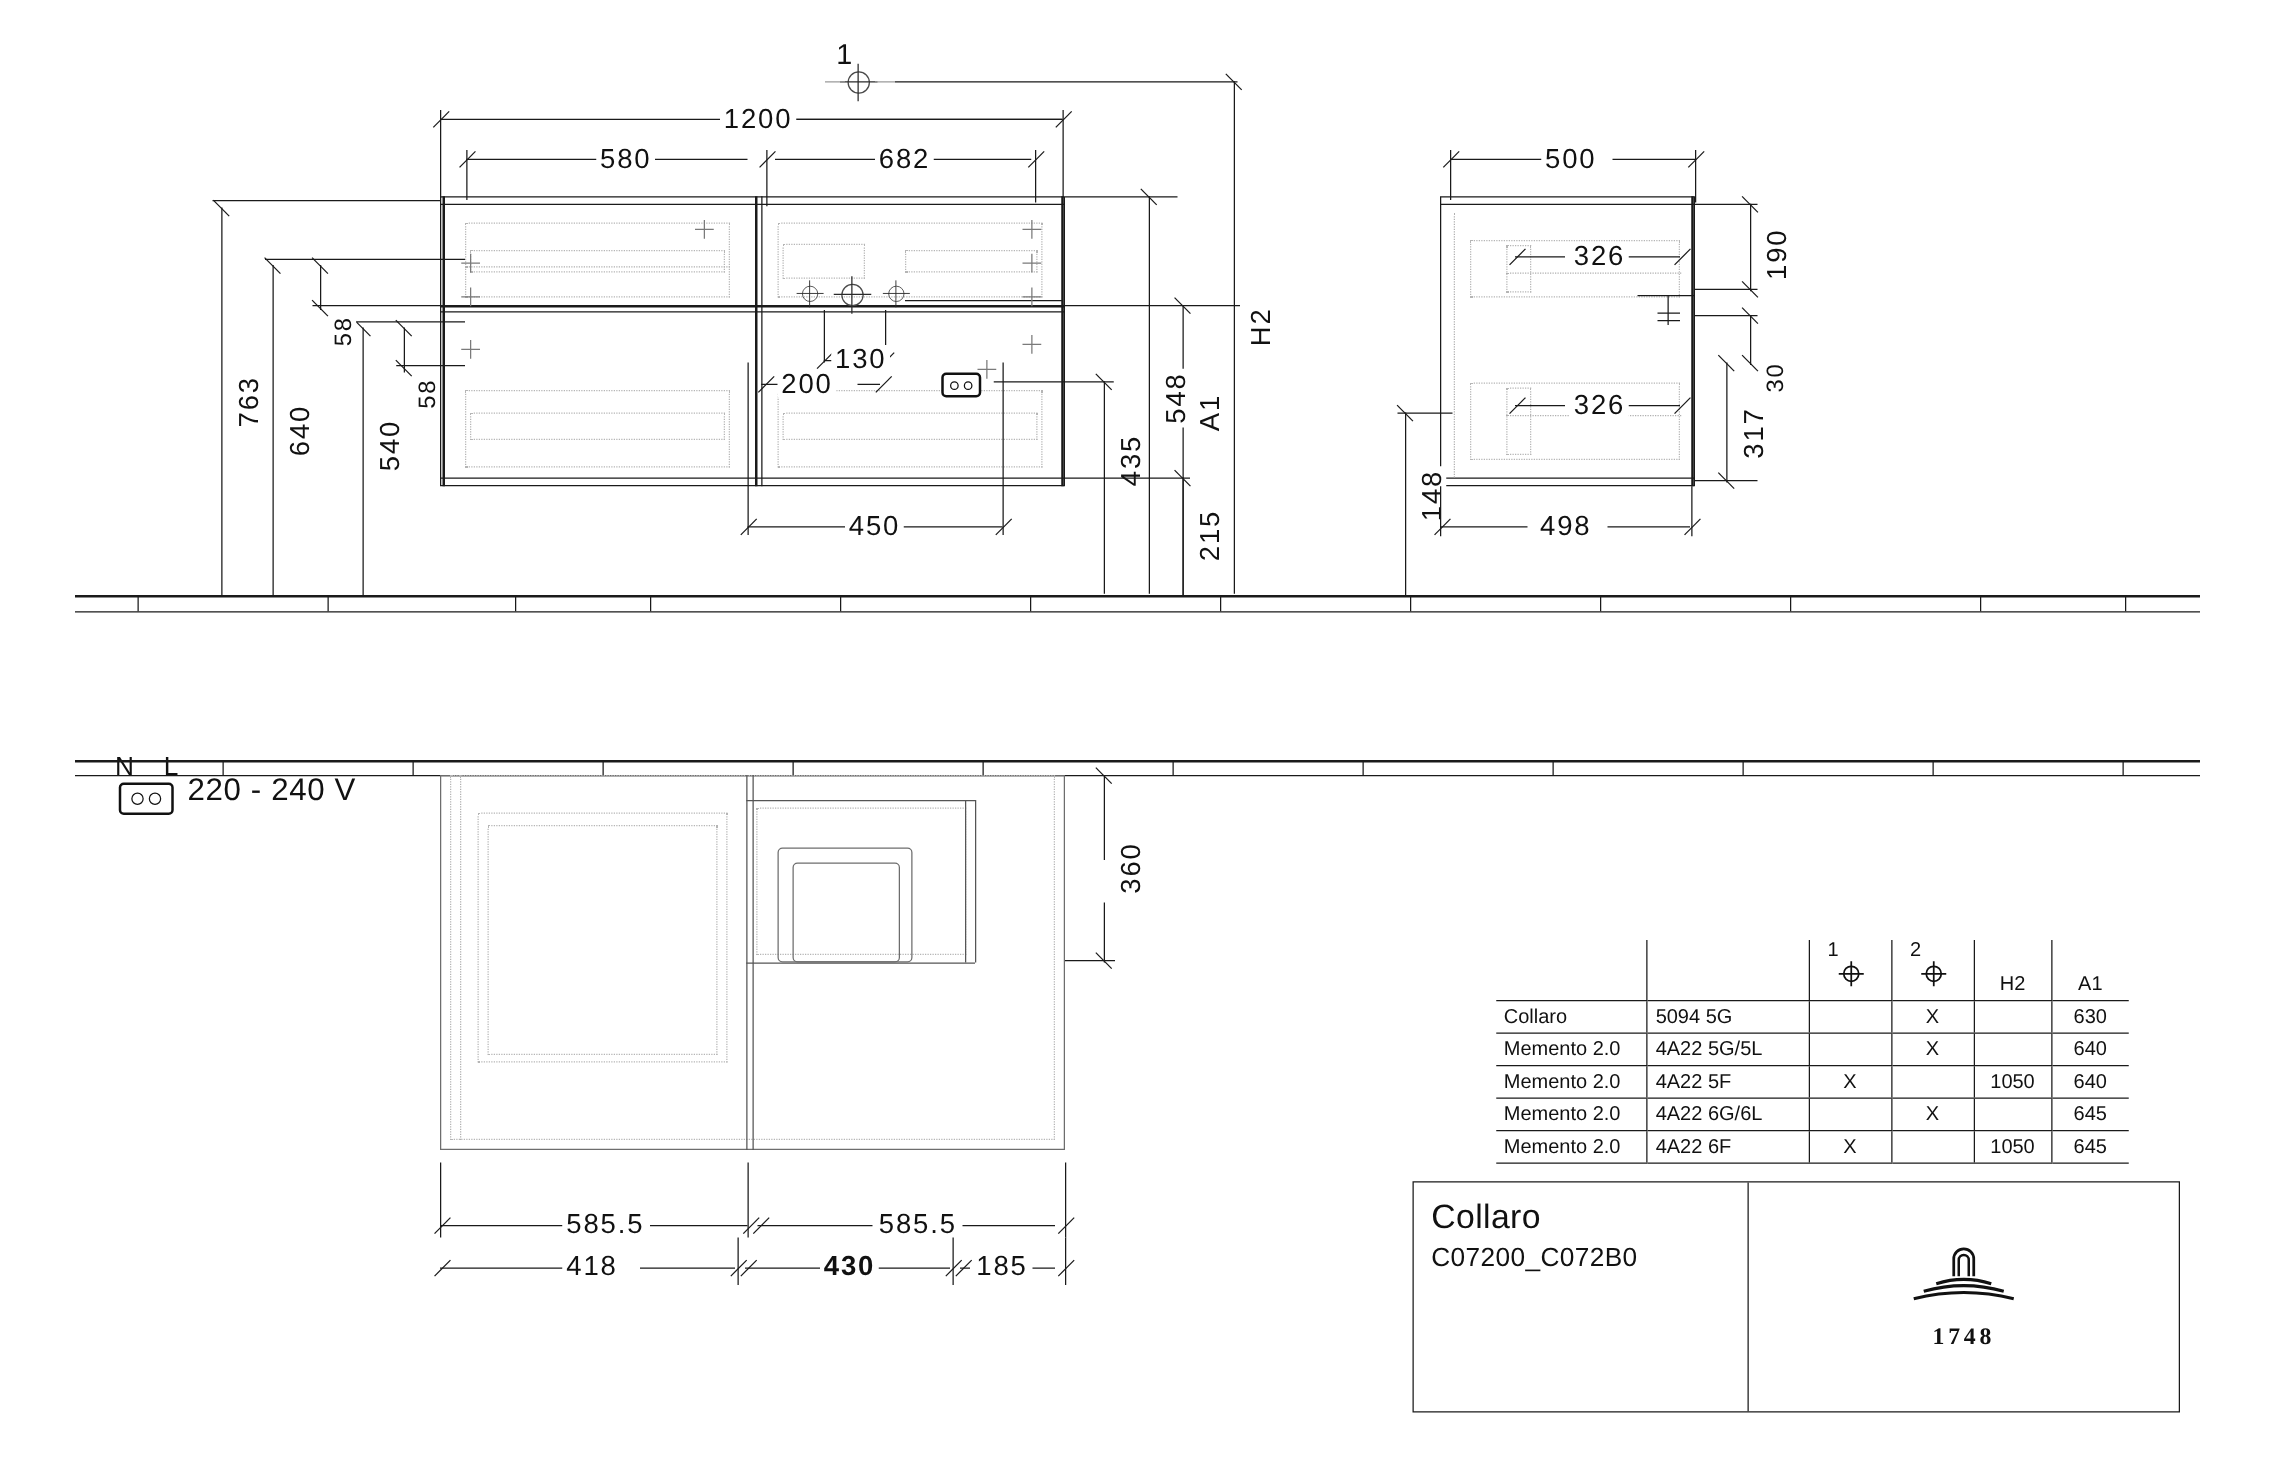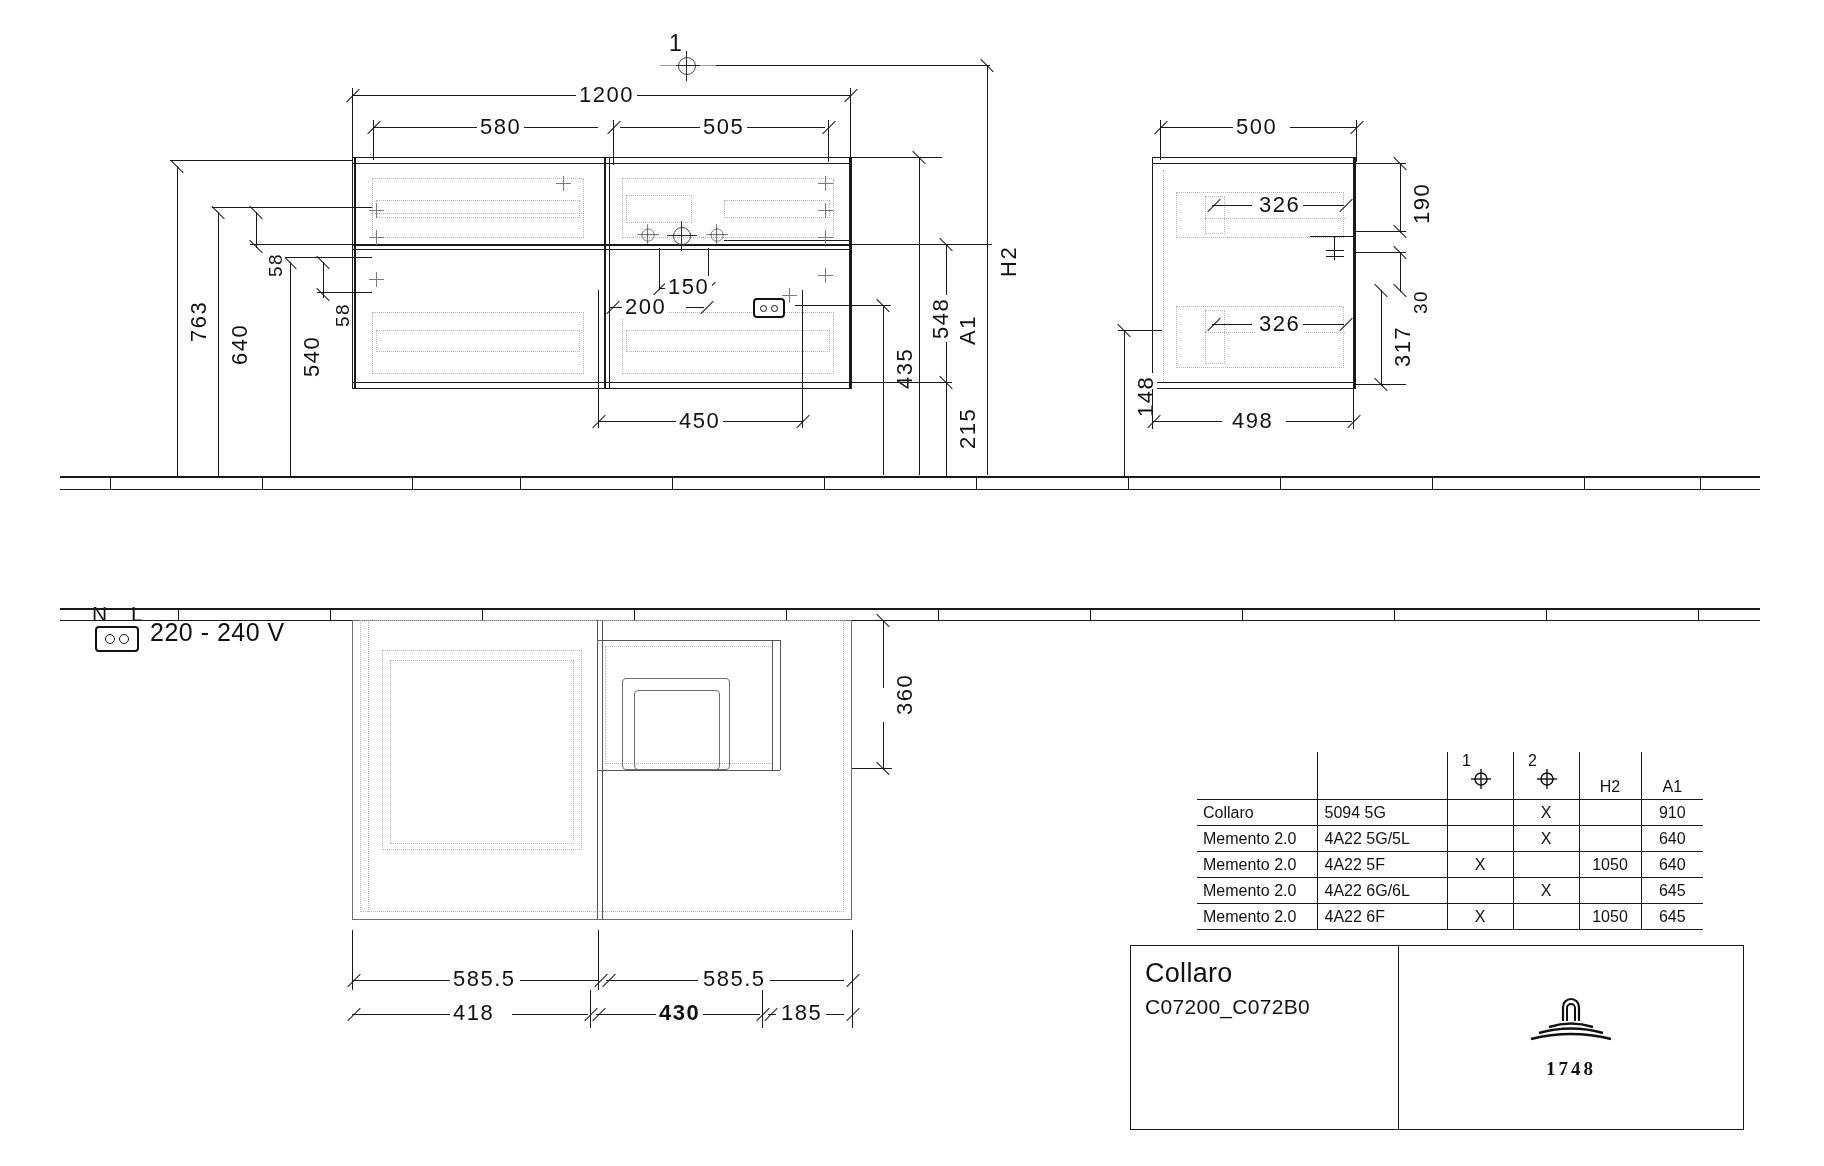--- a/index.html
+++ b/index.html
@@ -222,21 +222,21 @@
     <div class="ln h" style="left:373px; top:127px; width:225px;"></div>
     <div class="tick" style="left:365px; top:127px;"></div>
     <div class="tick" style="left:605px; top:127px;"></div>
     <div class="ln v" style="left:373px; top:120px; height:40px;"></div>
     <div class="ln v" style="left:613px; top:120px; height:45px;"></div>
     <div class="dim" style="left:477px; top:116px;">580</div>
 
     <div class="ln h" style="left:620px; top:127px; width:205px;"></div>
     <div class="tick" style="left:820px; top:127px;"></div>
     <div class="ln v" style="left:828px; top:120px; height:42px;"></div>
-    <div class="dim" style="left:700px; top:116px;">505</div>
+    <div class="dim" style="left:700px; top:116px;">682</div>
 
     <div class="rect" style="left:352px; top:157px; width:500px; height:232px; border-width:1.5px;"></div>
     <div class="ln thick v" style="left:354px; top:157px; height:232px;"></div>
     <div class="ln thick v" style="left:849px; top:157px; height:232px;"></div>
     <div class="ln h" style="left:352px; top:163px; width:500px;"></div>
     <div class="ln h" style="left:352px; top:382px; width:500px;"></div>
 
     <div class="ln thick v" style="left:604px; top:157px; height:232px;"></div>
     <div class="ln v" style="left:609px; top:157px; height:232px;"></div>
 
@@ -316,21 +316,21 @@
     <div class="ln h" style="left:317px; top:292px; width:55px;"></div>
     <div class="dim small vert" style="left:333px; top:330px;">58</div>
 
     <div class="ln v" style="left:761px; top:285px; height:-0px;"></div>
     <div class="ln h" style="left:659px; top:288px; width:48px;"></div>
     <div class="ln h" style="left:690px; top:288px; width:18px;"></div>
     <div class="tick" style="left:651px; top:288px;"></div>
     <div class="tick" style="left:700px; top:288px;"></div>
     <div class="ln v" style="left:659px; top:248px; height:42px;"></div>
     <div class="ln v" style="left:708px; top:248px; height:42px;"></div>
-    <div class="dim" style="left:665px; top:276px;">150</div>
+    <div class="dim" style="left:665px; top:276px;">130</div>
 
     <div class="ln h" style="left:609px; top:307px; width:42px;"></div>
     <div class="ln h" style="left:686px; top:307px; width:18px;"></div>
     <div class="tick" style="left:604px; top:307px;"></div>
     <div class="tick" style="left:698px; top:307px;"></div>
     <div class="dim" style="left:622px; top:296px;">200</div>
 
     <div class="ln h" style="left:598px; top:421px; width:78px;"></div>
     <div class="ln h" style="left:722px; top:421px; width:80px;"></div>
     <div class="tick" style="left:590px; top:421px;"></div>
@@ -566,21 +566,21 @@
         <th class="colnum">A1</th>
       </tr>
     </thead>
     <tbody id="part-table-body">
         <tr>
           <td class="colname">Collaro</td>
           <td class="colcode">5094 5G</td>
           <td class="colmark"></td>
           <td class="colmark">X</td>
           <td class="colnum"></td>
-          <td class="colnum">910</td>
+          <td class="colnum">630</td>
         </tr>
         <tr>
           <td class="colname">Memento 2.0</td>
           <td class="colcode">4A22 5G/5L</td>
           <td class="colmark"></td>
           <td class="colmark">X</td>
           <td class="colnum"></td>
           <td class="colnum">640</td>
         </tr>
         <tr>

